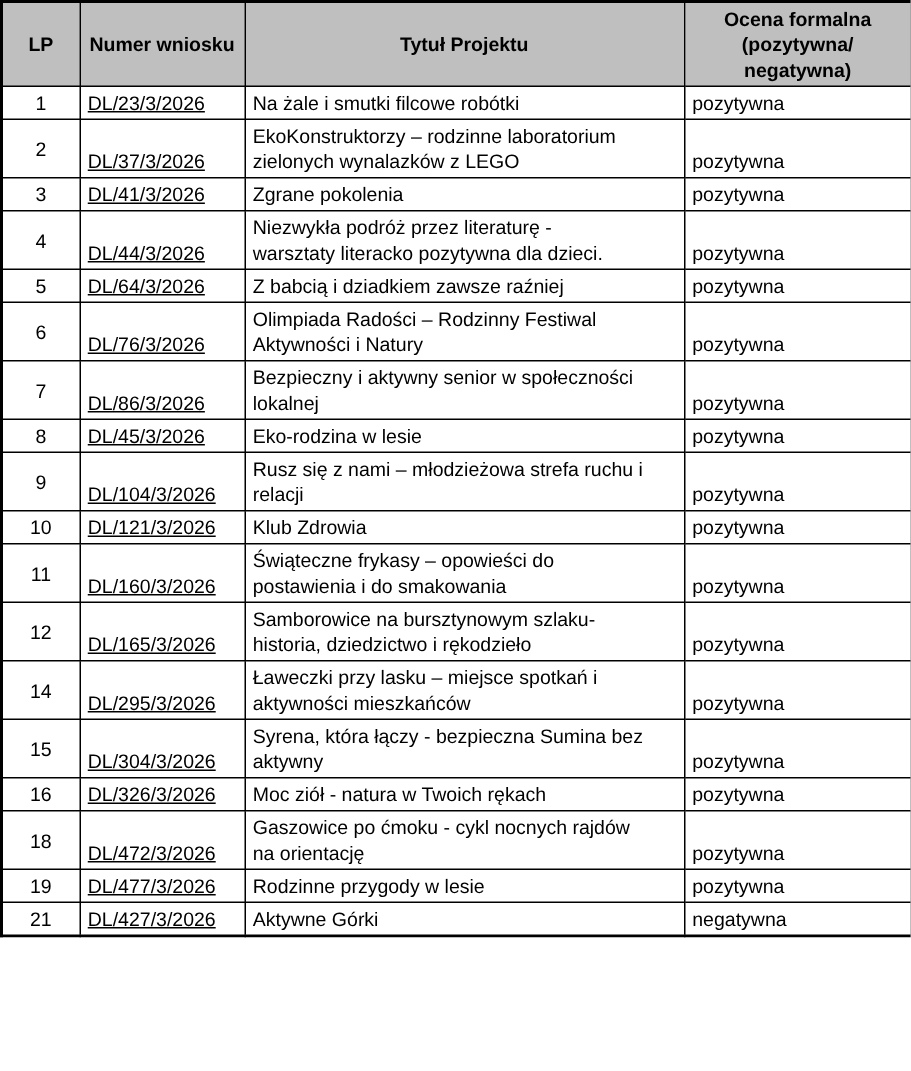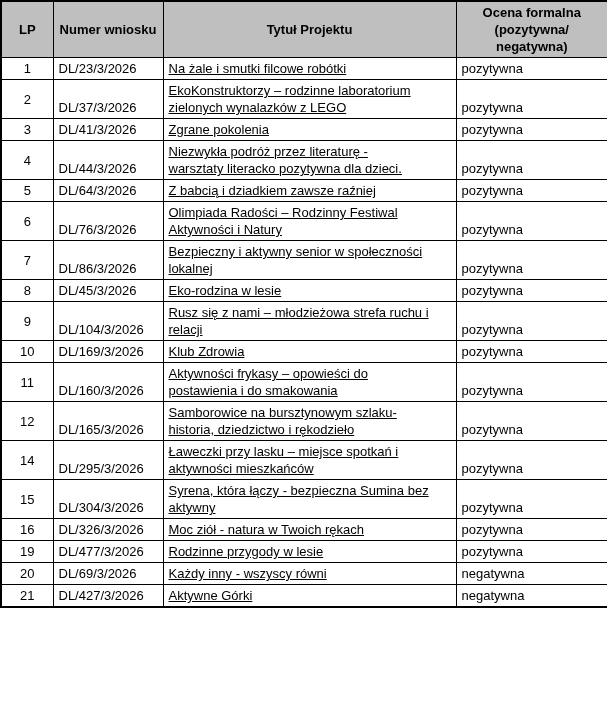--- a/index.html
+++ b/index.html
@@ -37,26 +37,26 @@
     height: 55px;
     padding: 2px 0;
   }
   td.col-lp {
     text-align: center;
     vertical-align: middle;
   }
   td.col-numer {
     vertical-align: bottom;
     padding-left: 7px;
+    text-decoration: underline;
   }
   td.col-tytul {
     vertical-align: middle;
     white-space: pre-line;
     padding-left: 7px;
-    text-decoration: underline;
   }
   td.col-ocena {
     vertical-align: bottom;
     padding-left: 7px;
     margin-left: 28px;
   }
 </style>
 </head>
 <body>
 
@@ -133,28 +133,28 @@
         </tr>
         <tr>
           <td class="col-lp">9</td>
           <td class="col-numer">DL/104/3/2026</td>
           <td class="col-tytul">Rusz się z nami – młodzieżowa strefa ruchu i
 relacji</td>
           <td class="col-ocena">pozytywna</td>
         </tr>
         <tr>
           <td class="col-lp">10</td>
-          <td class="col-numer">DL/169/3/2026</td>
+          <td class="col-numer">DL/121/3/2026</td>
           <td class="col-tytul">Klub Zdrowia</td>
           <td class="col-ocena">pozytywna</td>
         </tr>
         <tr>
           <td class="col-lp">11</td>
           <td class="col-numer">DL/160/3/2026</td>
-          <td class="col-tytul">Aktywności frykasy – opowieści do
+          <td class="col-tytul">Świąteczne frykasy – opowieści do
 postawienia i do smakowania</td>
           <td class="col-ocena">pozytywna</td>
         </tr>
         <tr>
           <td class="col-lp">12</td>
           <td class="col-numer">DL/165/3/2026</td>
           <td class="col-tytul">Samborowice na bursztynowym szlaku-
 historia, dziedzictwo i rękodzieło</td>
           <td class="col-ocena">pozytywna</td>
         </tr>
@@ -172,30 +172,31 @@
 aktywny</td>
           <td class="col-ocena">pozytywna</td>
         </tr>
         <tr>
           <td class="col-lp">16</td>
           <td class="col-numer">DL/326/3/2026</td>
           <td class="col-tytul">Moc ziół - natura w Twoich rękach</td>
           <td class="col-ocena">pozytywna</td>
         </tr>
         <tr>
+          <td class="col-lp">18</td>
+          <td class="col-numer">DL/472/3/2026</td>
+          <td class="col-tytul">Gaszowice po ćmoku - cykl nocnych rajdów
+na orientację</td>
+          <td class="col-ocena">pozytywna</td>
+        </tr>
+        <tr>
           <td class="col-lp">19</td>
           <td class="col-numer">DL/477/3/2026</td>
           <td class="col-tytul">Rodzinne przygody w lesie</td>
           <td class="col-ocena">pozytywna</td>
-        </tr>
-        <tr>
-          <td class="col-lp">20</td>
-          <td class="col-numer">DL/69/3/2026</td>
-          <td class="col-tytul">Każdy inny - wszyscy równi</td>
-          <td class="col-ocena">negatywna</td>
         </tr>
         <tr>
           <td class="col-lp">21</td>
           <td class="col-numer">DL/427/3/2026</td>
           <td class="col-tytul">Aktywne Górki</td>
           <td class="col-ocena">negatywna</td>
         </tr>
       </tbody>
   </table>
 </div>

